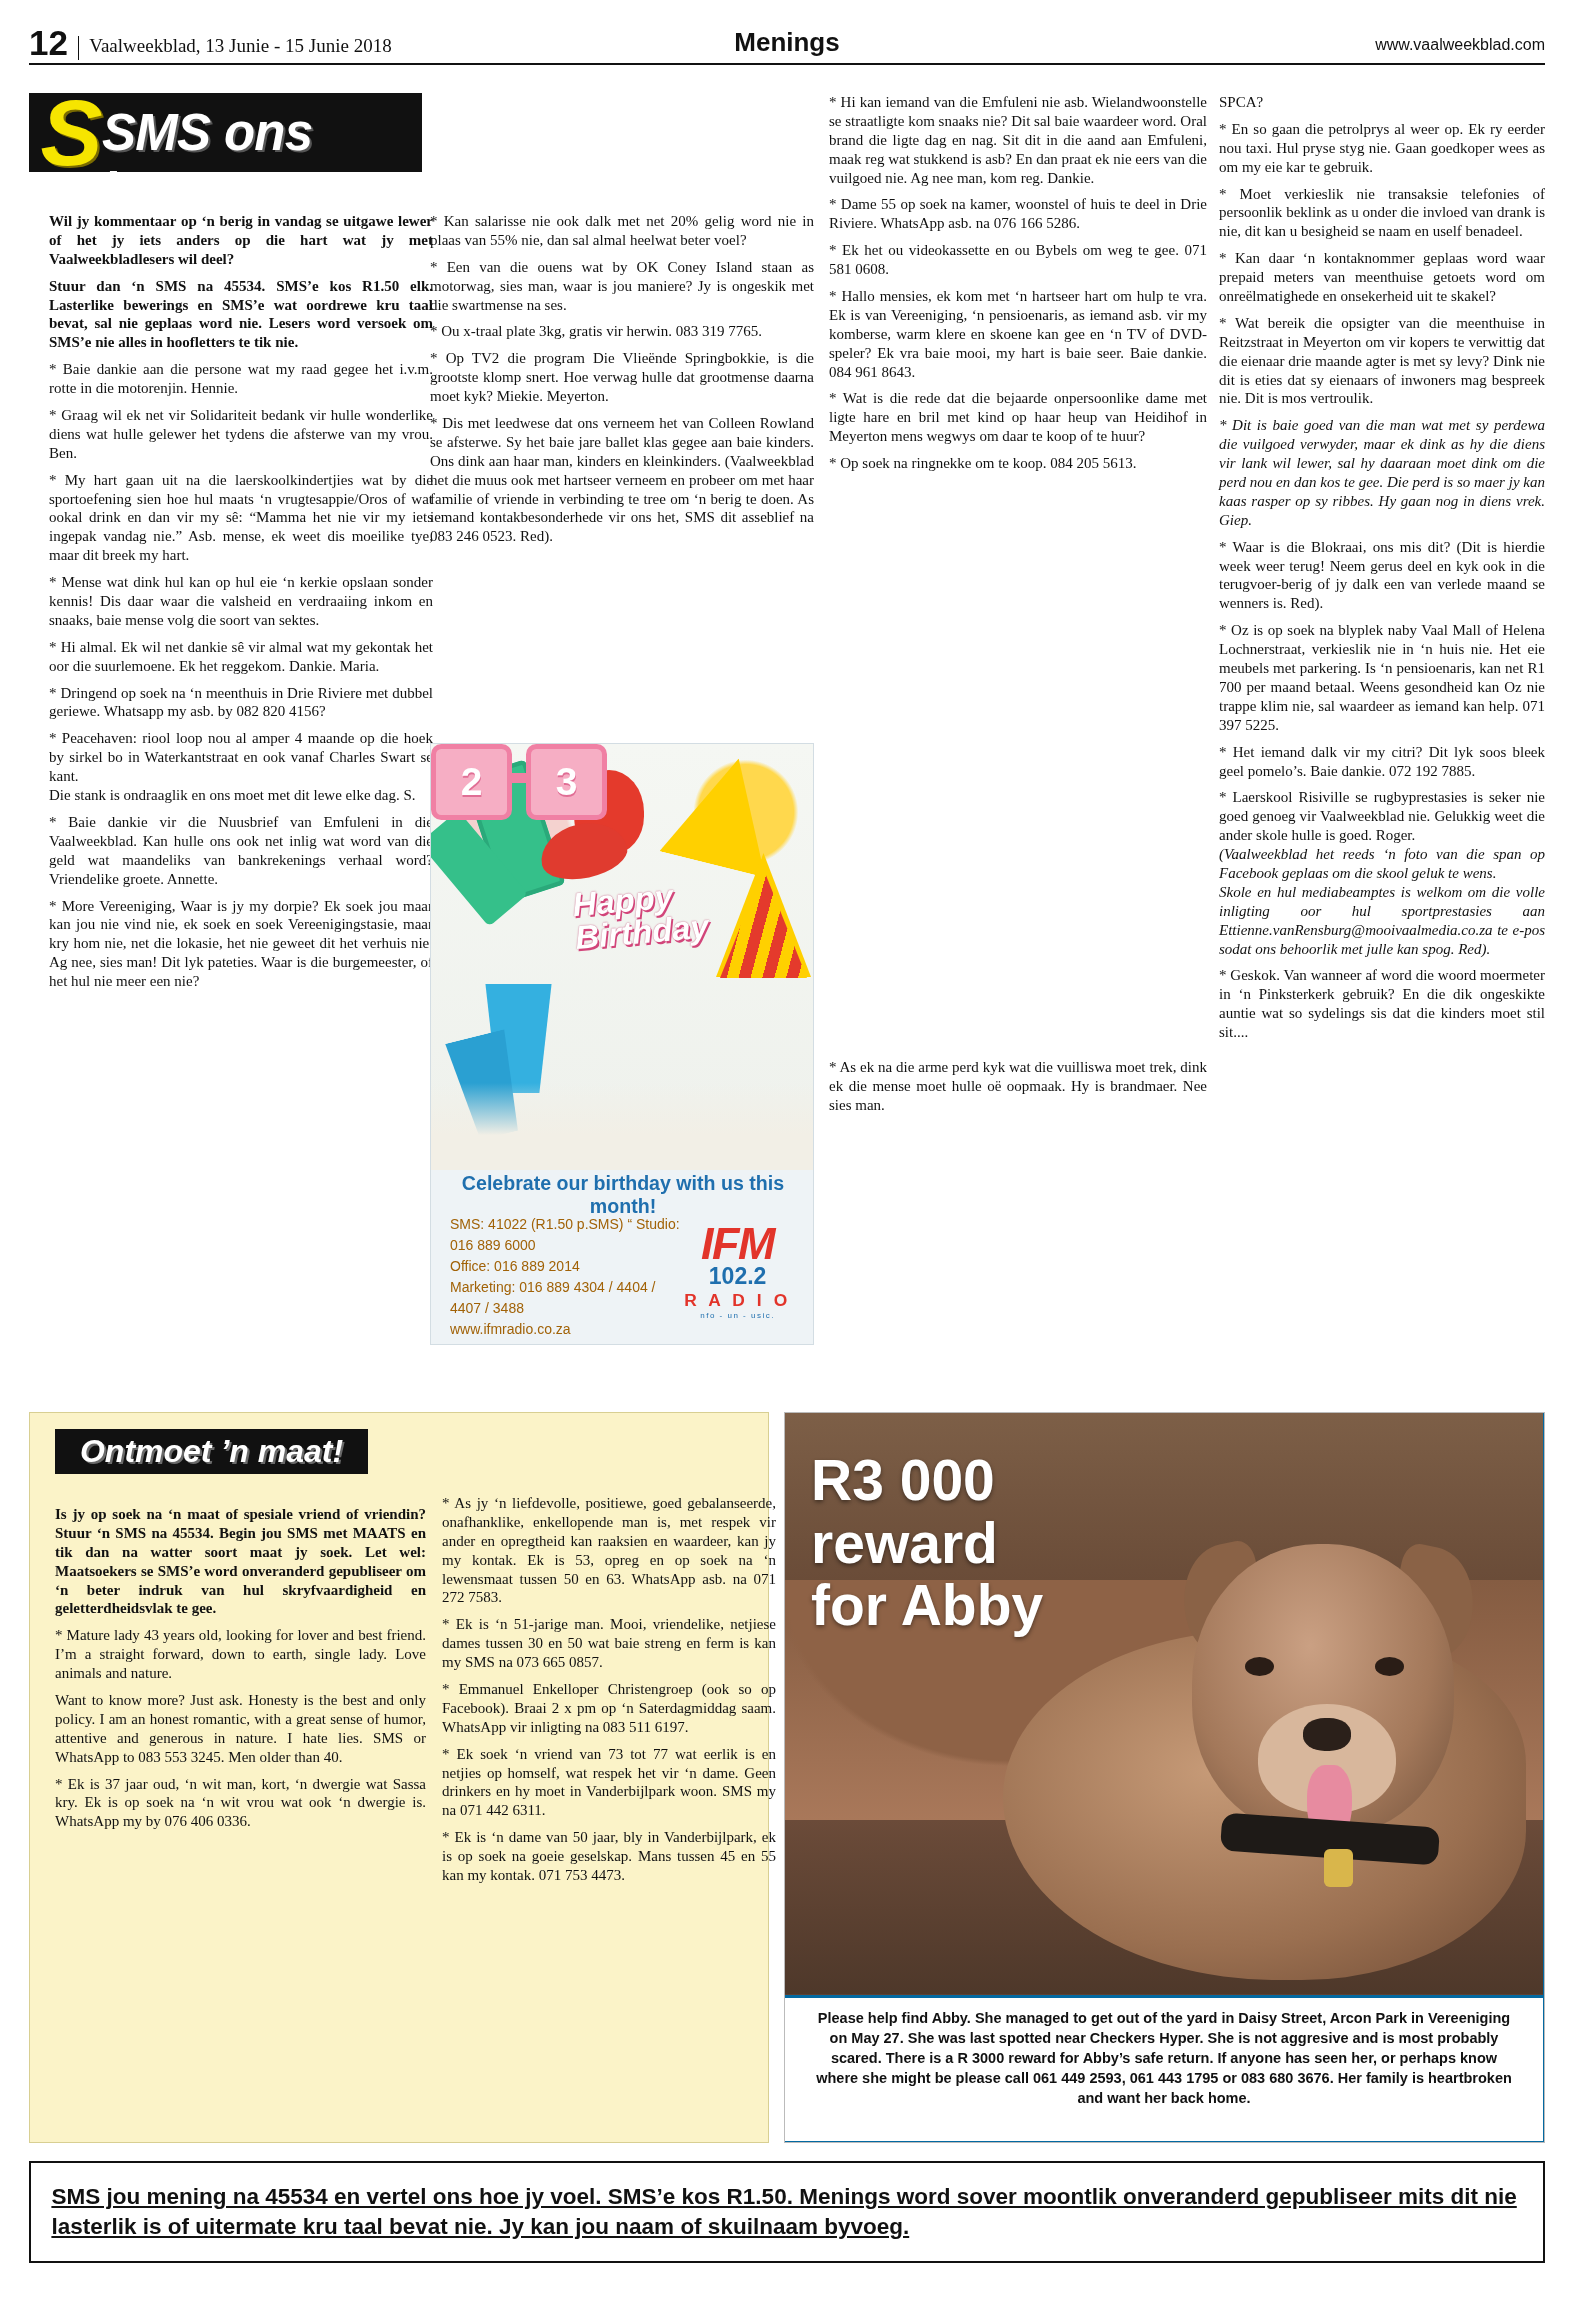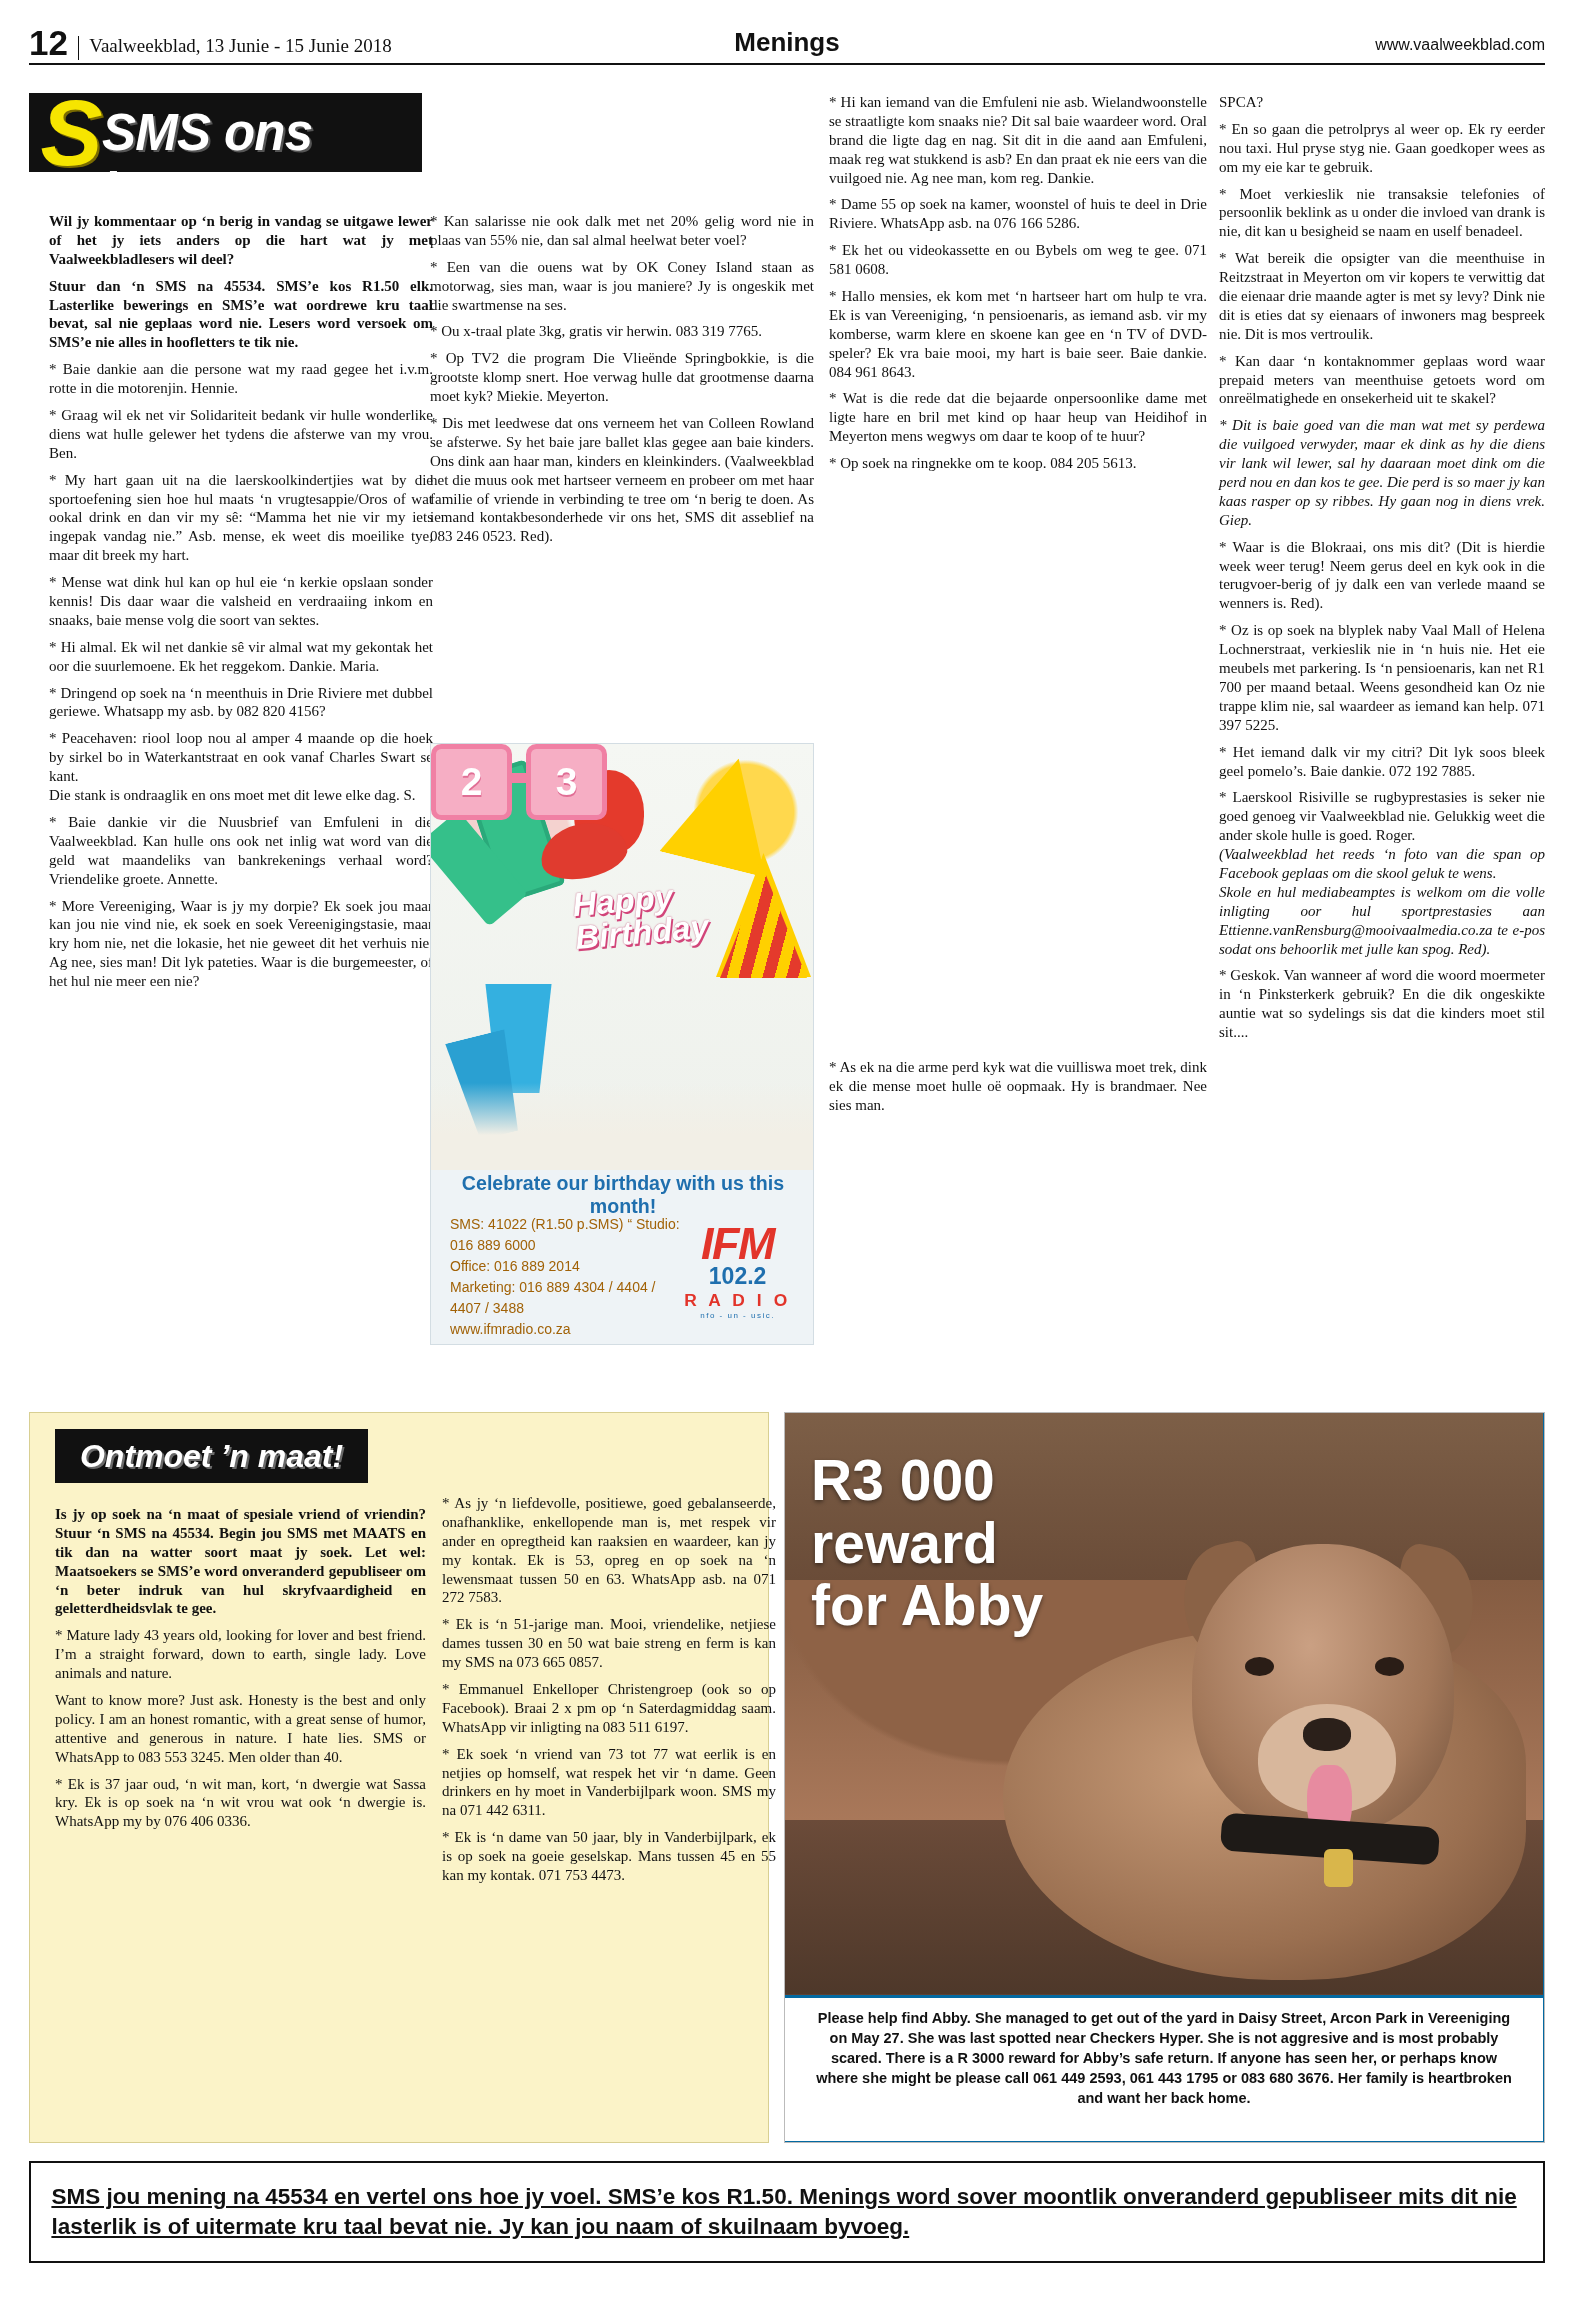--- a/index.html
+++ b/index.html
@@ -160,21 +160,21 @@
   .ifm-logo .ifm-tag {
     font-family:"Liberation Sans", sans-serif; font-size:8px; color:#1f6fae; letter-spacing:1.5px;
   }
 
   
   .maat-box {
     position:absolute; left:29px; top:1412px; width:740px; height:731px;
     background:#fbf3c8; border:1.5px solid #d8cf92;
   }
   .maat-banner {
-    position:absolute; left:25px; top:16px; width:313px; height:54px;
+    position:absolute; left:25px; top:16px; width:313px; height:45px;
     background:#111;
     display:flex; align-items:center; justify-content:center;
   }
   .maat-banner span {
     font-family:"Liberation Sans", sans-serif; font-weight:bold; font-style:italic;
     font-size:32px; color:#ffffff; text-shadow:2.2px 2.2px 0 #6a6a6a;
   }
   .maat-col { position:absolute; font-size:15px; line-height:1.26; text-align:justify; }
   .maat-col p { margin:0 0 8px 0; }
   #maatcol1 { left:25px; top:92px; width:371px; }
@@ -339,22 +339,22 @@
   <p>* Hallo mensies, ek kom met ‘n hartseer hart om hulp te vra. Ek is van Vereeniging, ‘n pensioenaris, as iemand asb. vir my komberse, warm klere en skoene kan gee en ‘n TV of DVD-speler? Ek vra baie mooi, my hart is baie seer. Baie dankie. 084 961 8643.</p>
   <p>* Wat is die rede dat die bejaarde onpersoonlike dame met ligte hare en bril met kind op haar heup van Heidihof in Meyerton mens wegwys om daar te koop of te huur?</p>
   <p>* Op soek na ringnekke om te koop. 084 205 5613.</p>
   <p style="margin-top:585px">* As ek na die arme perd kyk wat die vuilliswa moet trek, dink ek die mense moet hulle oë oopmaak. Hy is brandmaer. Nee sies man.</p>
 </div>
 
 <div class="col" id="col4">
   <p>SPCA?</p>
   <p>* En so gaan die petrolprys al weer op. Ek ry eerder nou taxi. Hul pryse styg nie. Gaan goedkoper wees as om my eie kar te gebruik.</p>
   <p>* Moet verkieslik nie transaksie telefonies of persoonlik beklink as u onder die invloed van drank is nie, dit kan u besigheid se naam en uself benadeel.</p>
+  <p>* Kan daar ‘n kontaknommer geplaas word waar prepaid meters van meenthuise getoets word om onreëlmatighede en onsekerheid uit te skakel?</p>
   <p>* Wat bereik die opsigter van die meenthuise in Reitzstraat in Meyerton om vir kopers te verwittig dat die eienaar drie maande agter is met sy levy? Dink nie dit is eties dat sy eienaars of inwoners mag bespreek nie. Dit is mos vertroulik.</p>
-  <p>* Kan daar ‘n kontaknommer geplaas word waar prepaid meters van meenthuise getoets word om onreëlmatighede en onsekerheid uit te skakel?</p>
   <p class="ital">* Dit is baie goed van die man wat met sy perdewa die vuilgoed verwyder, maar ek dink as hy die diens vir lank wil lewer, sal hy daaraan moet dink om die perd nou en dan kos te gee. Die perd is so maer jy kan kaas rasper op sy ribbes. Hy gaan nog in diens vrek. Giep.</p>
   <p>* Waar is die Blokraai, ons mis dit? (Dit is hierdie week weer terug! Neem gerus deel en kyk ook in die terugvoer-berig of jy dalk een van verlede maand se wenners is. Red).</p>
   <p>* Oz is op soek na blyplek naby Vaal Mall of Helena Lochnerstraat, verkieslik nie in ‘n huis nie. Het eie meubels met parkering. Is ‘n pensioenaris, kan net R1 700 per maand betaal. Weens gesondheid kan Oz nie trappe klim nie, sal waardeer as iemand kan help. 071 397 5225.</p>
   <p>* Het iemand dalk vir my citri? Dit lyk soos bleek geel pomelo’s. Baie dankie. 072 192 7885.</p>
   <p style="margin-bottom:0">* Laerskool Risiville se rugbyprestasies is seker nie goed genoeg vir Vaalweekblad nie. Gelukkig weet die ander skole hulle is goed. Roger.</p>
   <p class="ital" style="margin-bottom:0">(Vaalweekblad het reeds ‘n foto van die span op Facebook geplaas om die skool geluk te wens.</p>
   <p class="ital">Skole en hul mediabeamptes is welkom om die volle inligting oor hul sportprestasies aan Ettienne.vanRensburg@mooivaalmedia.co.za te e-pos sodat ons behoorlik met julle kan spog. Red).</p>
   <p>* Geskok. Van wanneer af word die woord moermeter in ‘n Pinksterkerk gebruik? En die dik ongeskikte auntie wat so sydelings sis dat die kinders moet stil sit....</p>
 </div>
 

